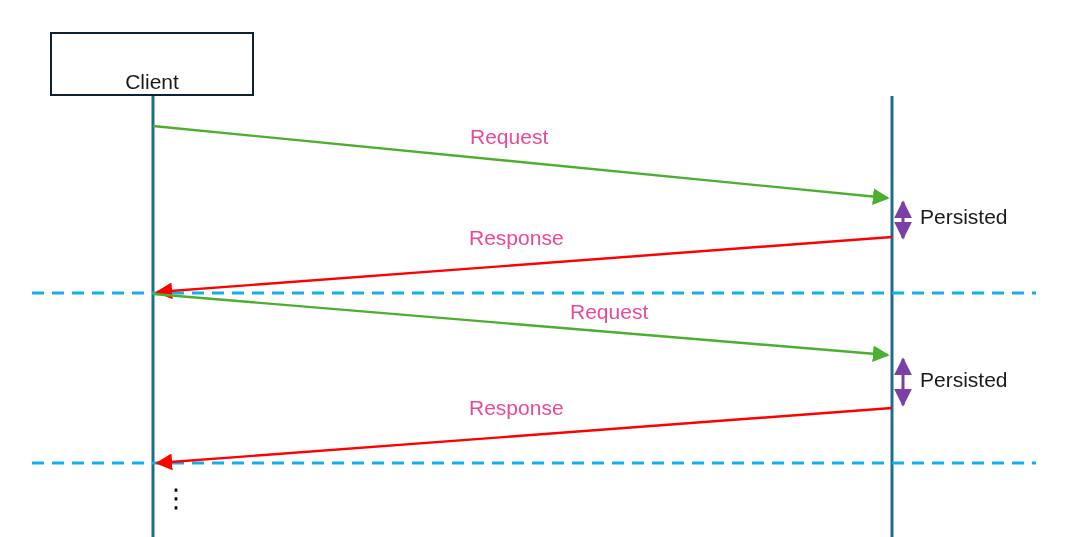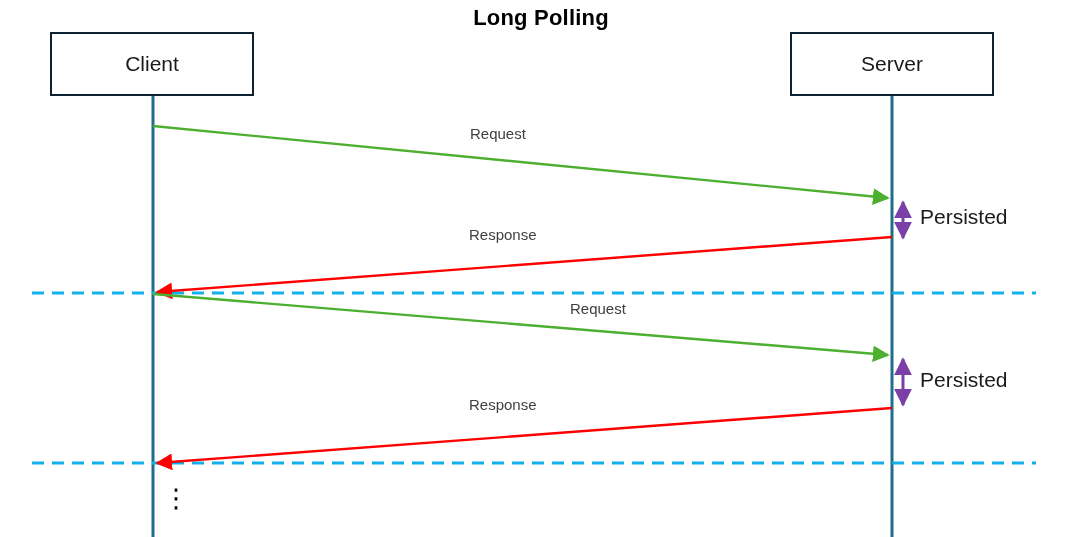--- a/index.html
+++ b/index.html
@@ -34,32 +34,32 @@
     font-weight: bold;
     color: #000000;
     letter-spacing: 0.2px;
   }
   .node-box {
     position: absolute;
     box-sizing: border-box;
     border: 2px solid #0c2233;
     background: #ffffff;
     display: flex;
-    align-items: center;
+    align-items: flex-end;
     justify-content: center;
     font-size: 21px;
     color: #1a1a1a;
   }
   #client-box { left: 50px; top: 32px; width: 204px; height: 64px; }
   #server-box { left: 790px; top: 32px; width: 204px; height: 64px; }
 
   .msg-label {
     position: absolute;
-    font-size: 15px;
-    color: #404040;
+    font-size: 21px;
+    color: #ec4899;
     white-space: nowrap;
   }
   .persist-label {
     position: absolute;
     font-size: 21px;
     color: #1a1a1a;
     white-space: nowrap;
     text-align: right;
   }
   .ellipsis {
@@ -68,21 +68,20 @@
     line-height: 1;
     color: #000000;
     letter-spacing: 0;
   }
 </style>
 </head>
 <body>
 
 <div id="canvas">
 
-  <div class="title">Long Polling</div>
 
   <svg id="diagram-svg" viewBox="0 0 1082 537" xmlns="http://www.w3.org/2000/svg">
     <defs>
       <marker id="arrow-green" viewBox="0 0 10 10" refX="9" refY="5" markerWidth="7" markerHeight="7" orient="auto-start-reverse">
         <path d="M 0 0 L 10 5 L 0 10 z" fill="#4CAF2F"></path>
       </marker>
       <marker id="arrow-red" viewBox="0 0 10 10" refX="9" refY="5" markerWidth="7" markerHeight="7" orient="auto-start-reverse">
         <path d="M 0 0 L 10 5 L 0 10 z" fill="#FF0000"></path>
       </marker>
       <marker id="arrow-purple-end" viewBox="0 0 10 10" refX="9" refY="5" markerWidth="6" markerHeight="6" orient="auto-start-reverse">
@@ -104,23 +103,20 @@
     <line x1="153" y1="294" x2="888" y2="355" stroke="#4CAF2F" stroke-width="2.4" marker-end="url(#arrow-green)"></line>
     <line x1="892" y1="408" x2="157" y2="463" stroke="#FF0000" stroke-width="2.4" marker-end="url(#arrow-red)"></line>
 
     <line x1="903" y1="202" x2="903" y2="238" stroke="#7B3FA8" stroke-width="3" marker-start="url(#arrow-purple-start)" marker-end="url(#arrow-purple-end)"></line>
     <line x1="903" y1="359" x2="903" y2="405" stroke="#7B3FA8" stroke-width="3" marker-start="url(#arrow-purple-start)" marker-end="url(#arrow-purple-end)"></line>
   </svg>
 
   <div class="node-box" id="client-box">
     <span>Client</span>
   </div>
-  <div class="node-box" id="server-box">
-    <span>Server</span>
-  </div>
 
   <div class="msg-label" style="left:470px; top:125px;">Request</div>
   <div class="msg-label" style="left:469px; top:226px;">Response</div>
   <div class="msg-label" style="left:570px; top:300px;">Request</div>
   <div class="msg-label" style="left:469px; top:396px;">Response</div>
 
   <div class="persist-label" style="left:920px; top:205px;">Persisted</div>
   <div class="persist-label" style="left:920px; top:368px;">Persisted</div>
 
   <div class="ellipsis" style="left:163px; top:485px;">⋮</div>

